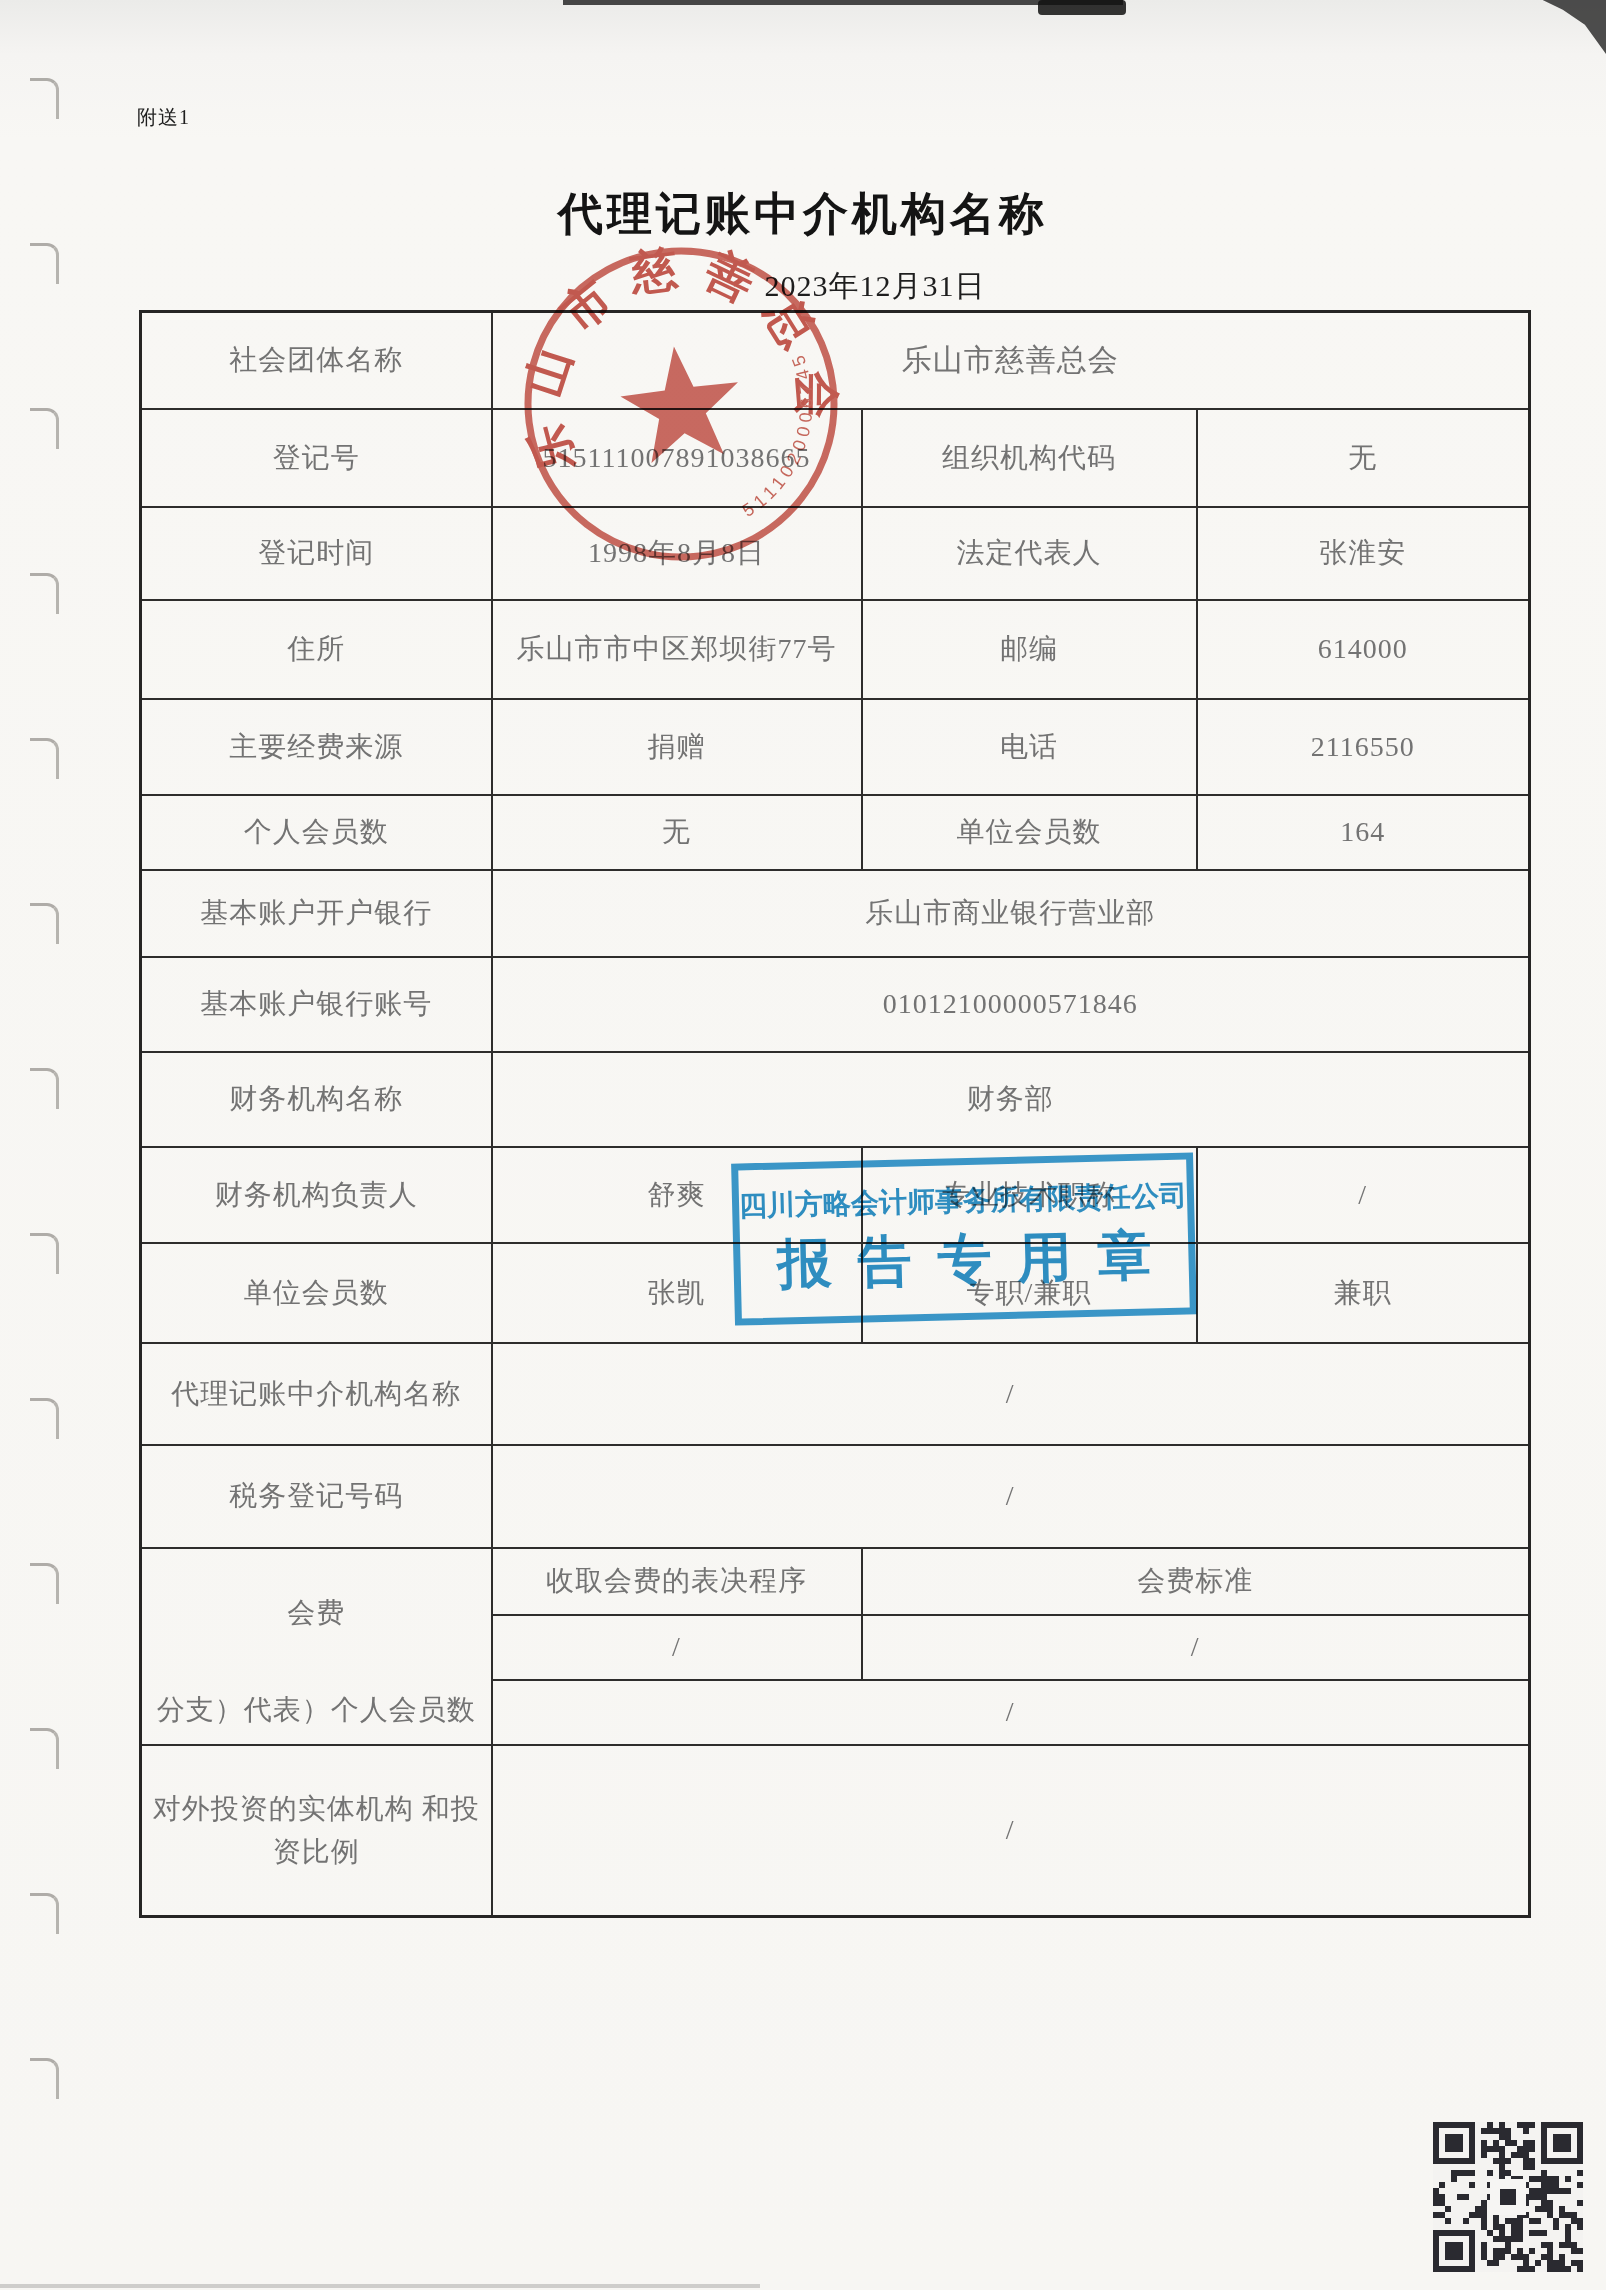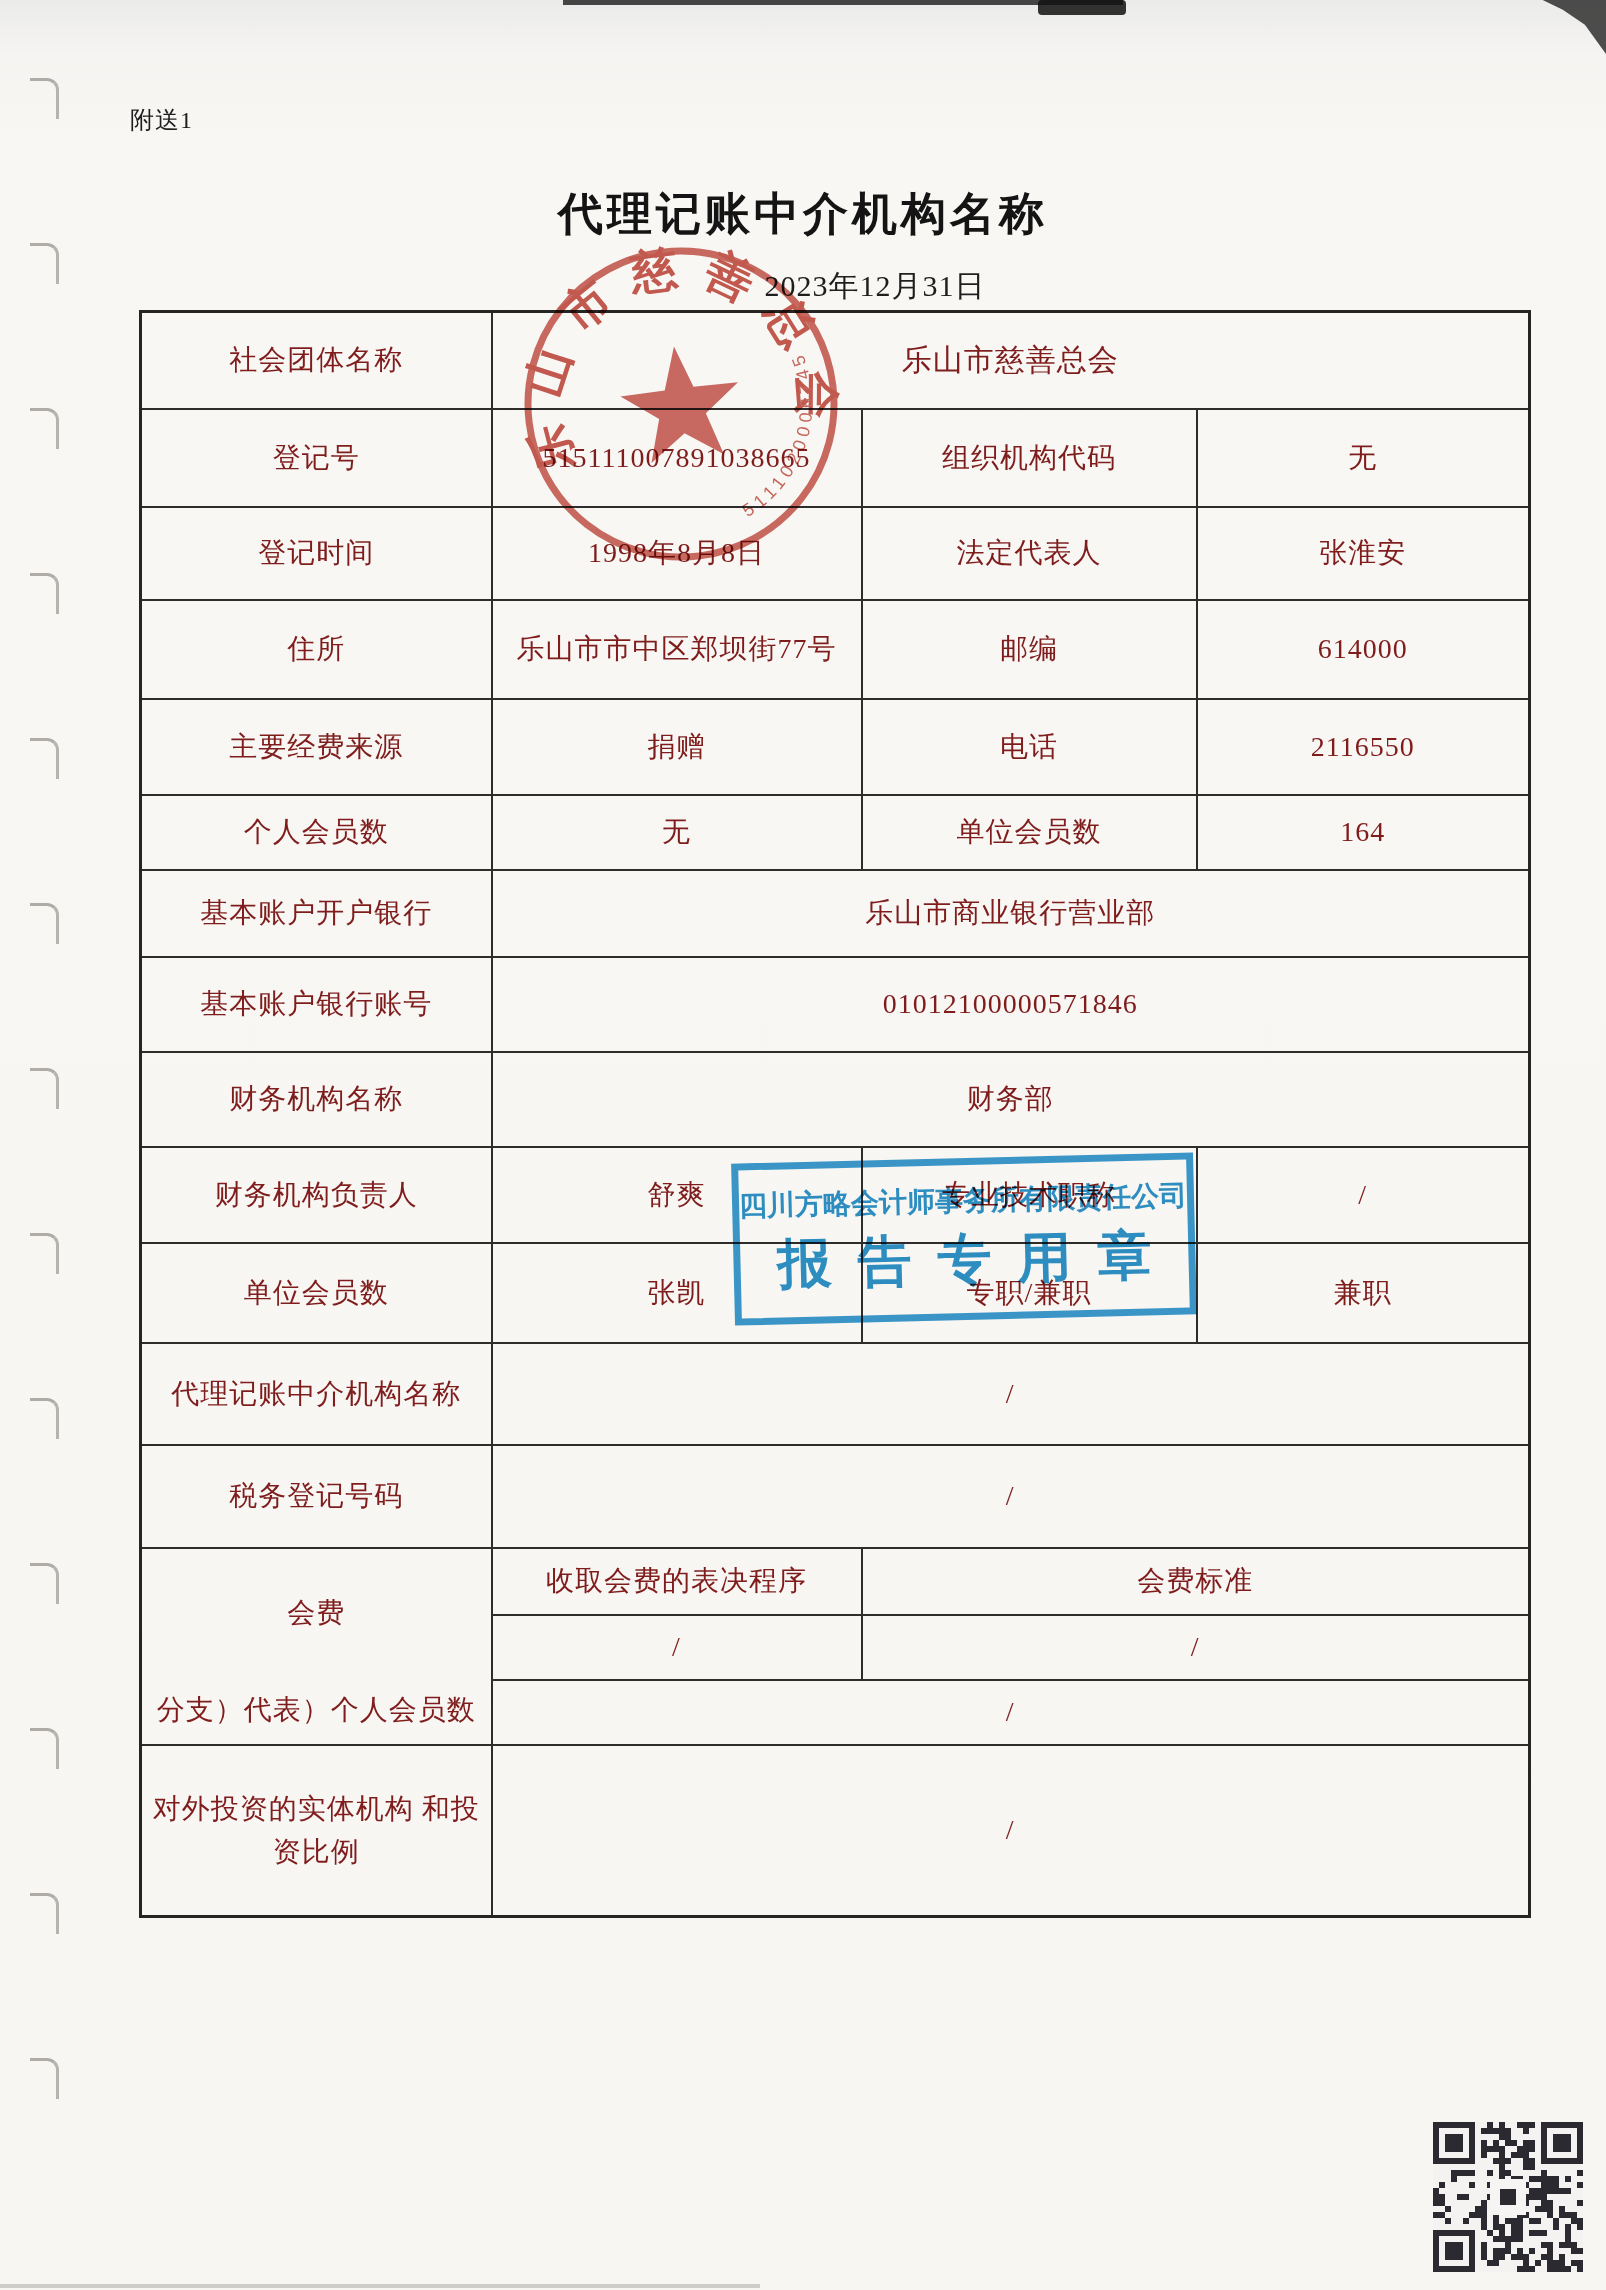--- a/index.html
+++ b/index.html
@@ -3,34 +3,34 @@
 <meta charset="utf-8">
 <style>
   html,body{margin:0;padding:0;}
   body{
     width:1606px;height:2290px;position:relative;overflow:hidden;
     background:linear-gradient(180deg,#ebebe9 0px,#f5f4f2 55px,#f8f7f4 140px,#f7f6f3 100%);
     font-family:"Liberation Serif","DejaVu Serif",serif;color:#1e1e1e;
   }
   .abs{position:absolute;}
   
-  .attach{left:130px;top:104px;font-size:24px;letter-spacing:1px;}
+  .attach{left:137px;top:104px;font-size:20px;letter-spacing:1px;}
   .title{left:0;top:184px;width:1606px;text-align:center;
          font-family:"DejaVu Sans","Liberation Sans",sans-serif;
          font-weight:bold;font-size:45px;letter-spacing:4px;color:#141414;}
   .date{left:144px;top:266px;width:1462px;text-align:center;font-size:30px;letter-spacing:1px;}
   
   table.main{
     position:absolute;left:139px;top:310px;width:1389px;
     border-collapse:collapse;table-layout:fixed;
     background:transparent;
   }
   table.main td{
     border:2.5px solid #2e2d2c;text-align:center;vertical-align:middle;
-    font-size:28px;padding:0 8px;letter-spacing:1px;color:#7f1d1d;
+    font-size:28px;padding:0 8px;letter-spacing:1px;color:#737373;
   }
   table.main{border:3.5px solid #262524;}
   td.num{font-size:30px;letter-spacing:2px;}
   .feecell{padding:0 !important;}
   .feecell .fee-top{height:128px;display:flex;align-items:center;justify-content:center;}
   .feecell .fee-bottom{height:66px;display:flex;align-items:center;justify-content:center;}
   .invest-label{display:inline-block;width:330px;line-height:1.55;}
   
   .red-seal{left:505px;top:228px;width:352px;height:352px;
             mix-blend-mode:multiply;opacity:.88;transform:rotate(-7deg);z-index:5;}

